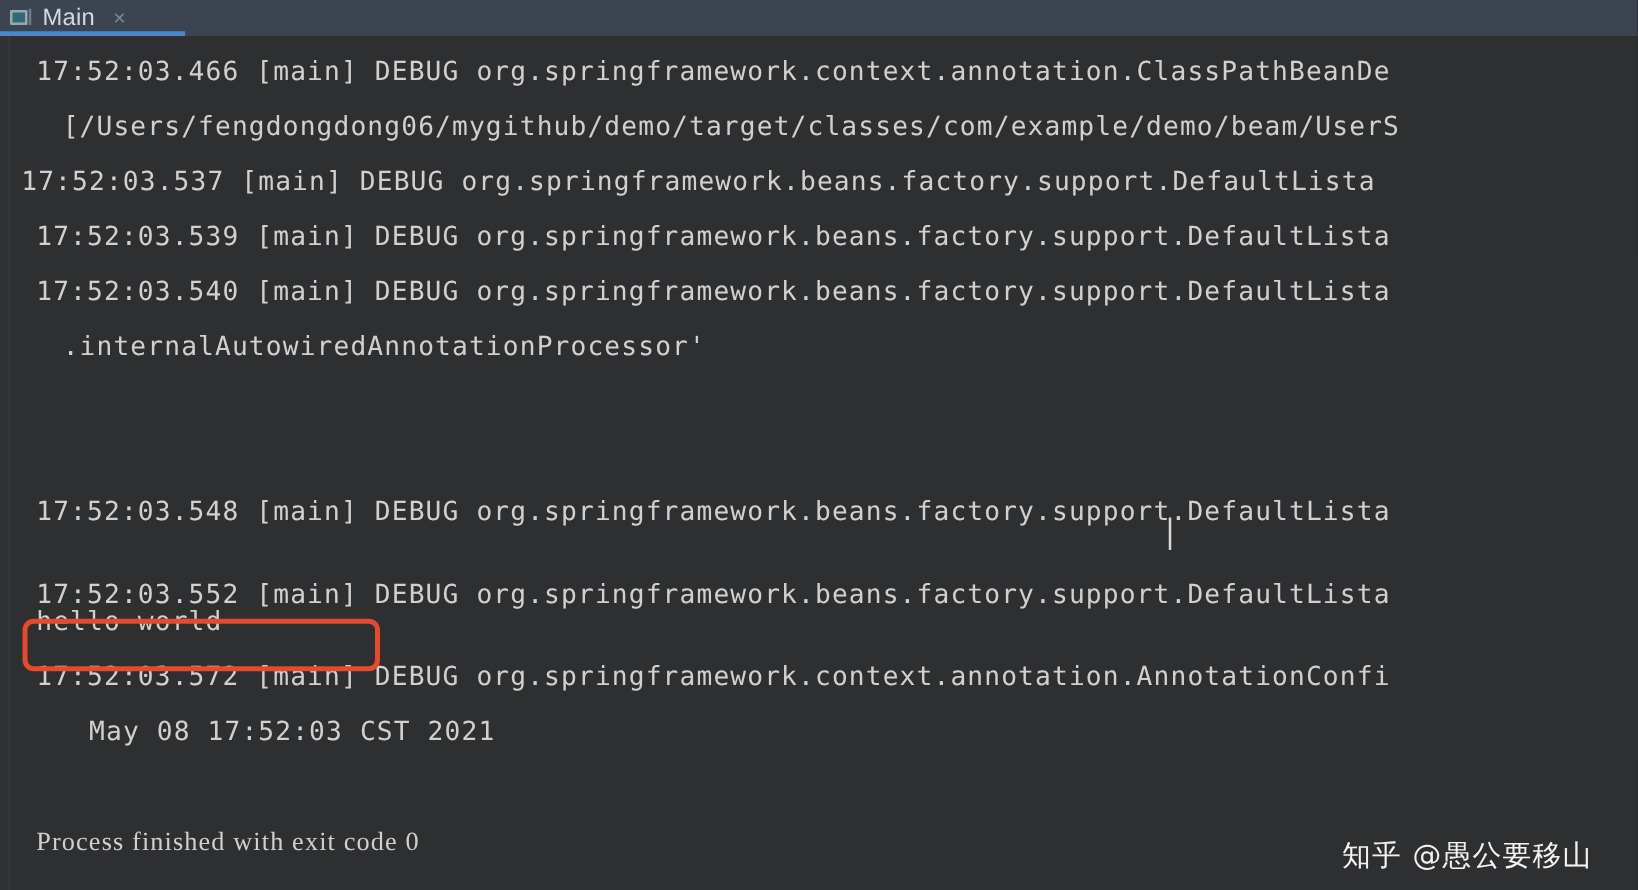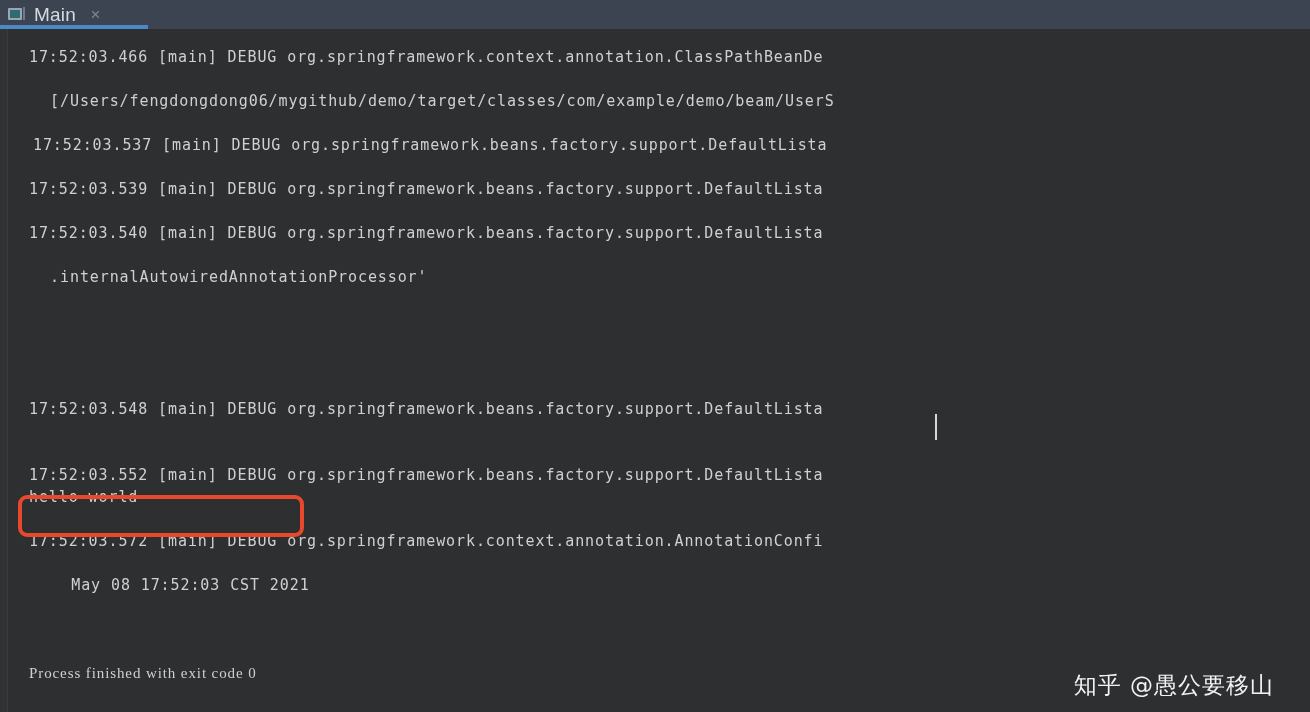--- a/index.html
+++ b/index.html
@@ -116,21 +116,21 @@
     height: 683px;
   }
   .line {
     position: absolute;
     left: 0;
     height: 44px;
     line-height: 44px;
     white-space: pre;
     color: #d0d0d0;
     font-family: "DejaVu Sans Mono", "Liberation Mono", monospace;
-    font-size: 15px;
+    font-size: 21px;
     letter-spacing: 0.9px;
   }
 
   
   .caret {
     position: absolute;
     width: 2px;
     height: 26px;
     background: #d8d8d8;
   }
@@ -177,21 +177,21 @@
       <span class="tab-close">×</span>
     </div>
     <div class="tab-underline"></div>
   </div>
 
   <div class="console">
     <div class="gutter"></div>
     <div class="lines" id="lines-container">
         <div class="line" style="top: 6px; left: 20px;">17:52:03.466 [main] DEBUG org.springframework.context.annotation.ClassPathBeanDe</div>
         <div class="line" style="top: 50px; left: 41.12px;">[/Users/fengdongdong06/mygithub/demo/target/classes/com/example/demo/beam/UserS</div>
-        <div class="line" style="top: 94px; left: 24px;">17:52:03.537 [main] DEBUG org.springframework.beans.factory.support.DefaultLista</div>
+        <div class="line" style="top: 94px; left: 8px;">17:52:03.537 [main] DEBUG org.springframework.beans.factory.support.DefaultLista</div>
         <div class="line" style="top: 138px; left: 20px;">17:52:03.539 [main] DEBUG org.springframework.beans.factory.support.DefaultLista</div>
         <div class="line" style="top: 182px; left: 20px;">17:52:03.540 [main] DEBUG org.springframework.beans.factory.support.DefaultLista</div>
         <div class="line" style="top: 226px; left: 41.12px;">.internalAutowiredAnnotationProcessor'</div>
         <div class="line" style="top: 358px; left: 20px;">17:52:03.548 [main] DEBUG org.springframework.beans.factory.support.DefaultLista</div>
         <div class="line" style="top: 424px; left: 20px;">17:52:03.552 [main] DEBUG org.springframework.beans.factory.support.DefaultLista</div>
         <div class="line" style="top: 446px; left: 20px;">hello world</div>
         <div class="line" style="top: 490px; left: 20px;">17:52:03.572 [main] DEBUG org.springframework.context.annotation.AnnotationConfi</div>
         <div class="line" style="top: 534px; left: 62.24px;">May 08 17:52:03 CST 2021</div>
         <div class="line" style="top: 622px; left: 20px; font-family: Liberation Serif, serif;">Process finished with exit code 0</div>
       </div>

